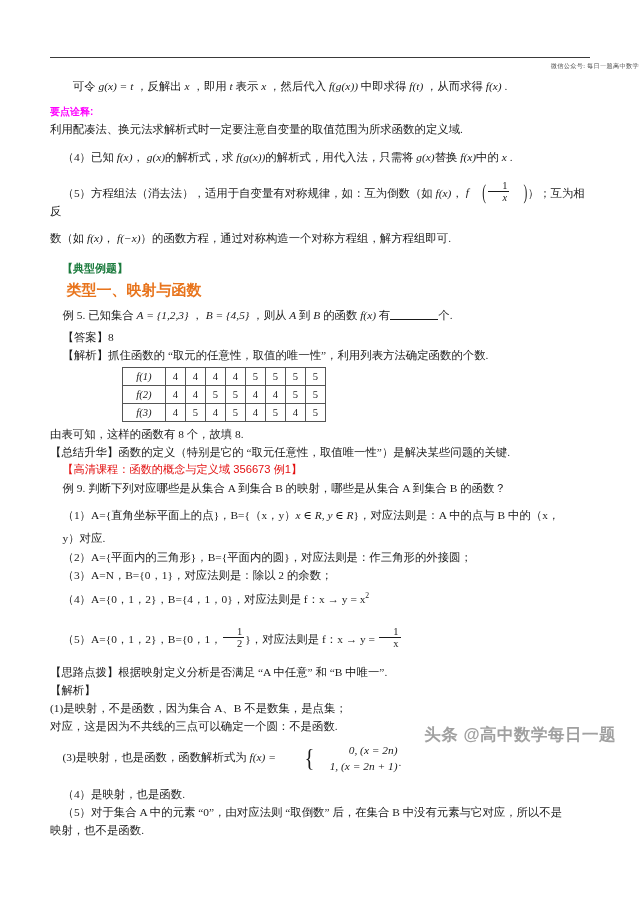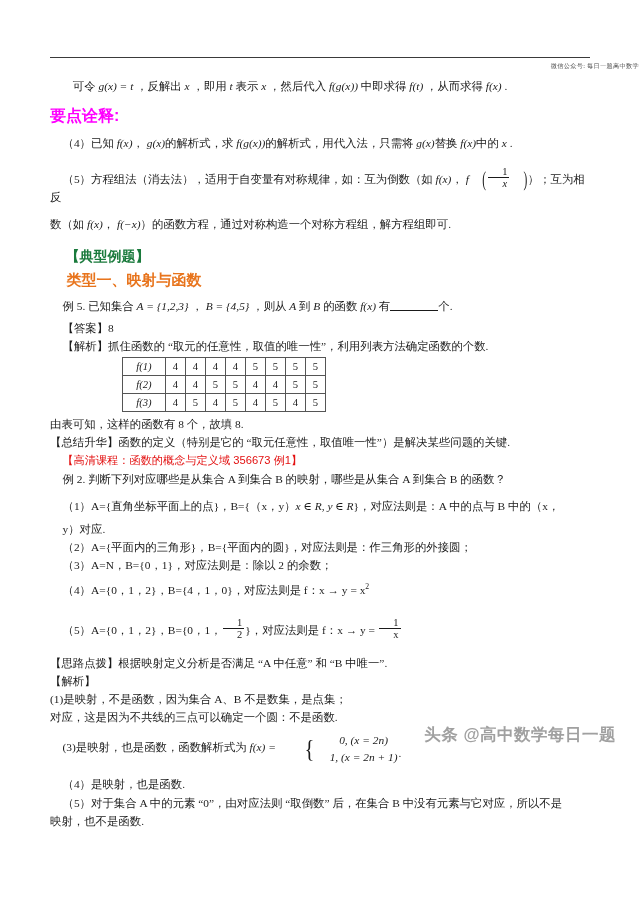--- a/index.html
+++ b/index.html
@@ -115,27 +115,27 @@
     font-size: 0.68em;
     vertical-align: super;
     font-style: normal;
   }
 
   
   .h-pink {
     color: #ff00ff;
     font-weight: bold;
     font-family: "Liberation Sans", "DejaVu Sans", sans-serif;
-    font-size: 16px;
+    font-size: 10px;
   }
   .h-green {
     color: #1a7a3c;
     font-weight: bold;
     font-family: "Liberation Sans", "DejaVu Sans", sans-serif;
-    font-size: 14px;
+    font-size: 11px;
   }
   .h-orange {
     color: #e8741c;
     font-weight: bold;
     font-family: "Liberation Sans", "DejaVu Sans", sans-serif;
     font-size: 15px;
   }
   .h-red {
     color: #e31010;
     font-weight: normal;
@@ -190,21 +190,21 @@
     display: inline-block;
     font-size: 2.25em;
     line-height: 0.78;
     vertical-align: middle;
     font-family: "Liberation Serif", "DejaVu Serif", serif;
     transform: scaleX(0.8);
   }
   .piece .rows {
     display: inline-block;
     vertical-align: middle;
-    text-align: center;
+    text-align: right;
     line-height: 1.45;
   }
   .piece-dot {
     vertical-align: -0.5em;
     margin-left: 1px;
   }
 
   
   .footer-brand {
     position: absolute;
@@ -229,20 +229,21 @@
   </div>
   <div class="watermark-top">微信公众号: 每日一题高中数学</div>
 
   <div class="content">
 
     <p class="indent"><span>可令 </span><i class="m">g(x) = t</i><span> ，反解出 </span><i class="m">x</i><span> ，即用 </span><i class="m">t</i><span> 表示 </span><i class="m">x</i><span> ，然后代入 </span><i class="m">f(g(x))</i><span> 中即求得 </span><i class="m">f(t)</i><span> ，从而求得 </span><i class="m">f(x)</i><span> .</span></p>
 
     <div class="spacer-s"></div>
 
     <p class="noindent h-pink tight">要点诠释:</p>
+    <p class="noindent">利用配凑法、换元法求解析式时一定要注意自变量的取值范围为所求函数的定义域.</p>
 
     <div class="spacer-s"></div>
 
     <p class="indent1"><span>（4）</span><span>已知 </span><i class="m">f(x)</i><span>， </span><i class="m">g(x)</i><span>的解析式，求 </span><i class="m">f(g(x))</i><span>的解析式，用代入法，只需将 </span><i class="m">g(x)</i><span>替换 </span><i class="m">f(x)</i><span>中的 </span><i class="m">x</i><span> .</span></p>
 
     <div class="spacer-m"></div>
 
     <p class="indent1 tight"><span>（5）</span><span>方程组法（消去法），适用于自变量有对称规律，如：互为倒数（如 </span><i class="m">f(x)</i><span>， </span><i class="func">f</i><span class="bigparen-l">(</span><span class="frac"><span class="num">1</span><span class="den mi">x</span></span><span class="bigparen-l">)</span><span>）；互为相反</span></p>
 
     <div class="spacer-m"></div>
@@ -301,21 +302,21 @@
         </tbody>
       </table>
     </div>
 
     <p class="noindent tight">由表可知，这样的函数有 8 个，故填 8.</p>
 
     <p class="noindent tight"><span class="lbl">【总结升华】</span><span>函数的定义（特别是它的 “取元任意性，取值唯一性”）是解决某些问题的关键.</span></p>
 
     <p class="indent1 h-red tight">【高清课程：函数的概念与定义域 356673 例1】</p>
 
-    <p class="indent1"><span>例 2.</span><span> 判断下列对应哪些是从集合 A 到集合 B 的映射，哪些是从集合 A 到集合 B 的函数？</span></p>
+    <p class="indent1"><span>例 9.</span><span> 判断下列对应哪些是从集合 A 到集合 B 的映射，哪些是从集合 A 到集合 B 的函数？</span></p>
 
     <div class="spacer-s"></div>
 
     <p class="indent1 tight"><span>（1）</span><span>A={直角坐标平面上的点}，B={（x，y）</span><i class="m">x ∈ R</i><span>, </span><i class="m">y ∈ R</i><span>}，对应法则是：A 中的点与 B 中的（x，</span></p>
 
     <div class="spacer-s"></div>
 
     <p class="indent1 tight">y）对应.</p>
 
     <p class="indent1 tight">（2）A={平面内的三角形}，B={平面内的圆}，对应法则是：作三角形的外接圆；</p>

